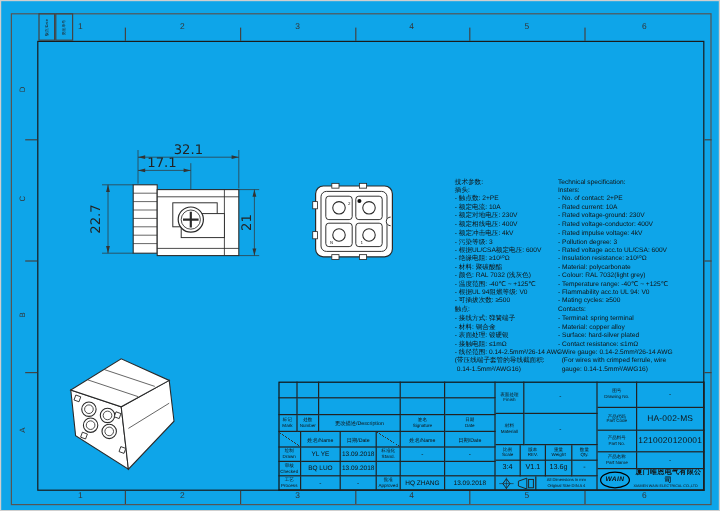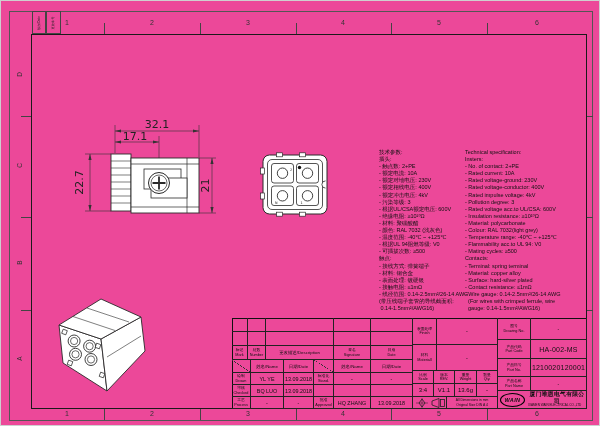--- a/index.html
+++ b/index.html
@@ -1,16 +1,16 @@
 <!DOCTYPE html>
 <html><head>
 <meta charset="utf-8">
 <style>
   html,body{margin:0;padding:0;background:#fff;}
-  .page{position:relative;width:600px;height:426px;background:#ec4899;border:1px solid #cfcfcf;
+  .page{position:relative;width:600px;height:426px;background:#0ea5e9;border:1px solid #cfcfcf;
         box-sizing:border-box;font-family:"Liberation Sans","DejaVu Sans",sans-serif;color:#111;overflow:hidden;}
   .abs{position:absolute;}
   .outer-border{left:8px;top:10px;width:584px;height:410px;border:1px solid #555;box-sizing:border-box;}
   .frame{left:30px;top:33px;width:556px;height:375px;border:1.5px solid #1a1a1a;box-sizing:border-box;}
   .gridnum{font-size:7px;color:#333;width:12px;text-align:center;}
   .tick{background:#444;}
   .rowletter{font-size:6.5px;color:#333;transform:rotate(-90deg);width:10px;text-align:center;}
   .cornerbox{border:0.8px solid #444;box-sizing:border-box;overflow:hidden;display:flex;align-items:center;justify-content:center;}
   .cornerbox span{transform:rotate(-90deg);font-size:3.2px;white-space:nowrap;color:#222;}
   .spec{font-size:5.5px;line-height:7.1px;white-space:pre;color:#111;}

